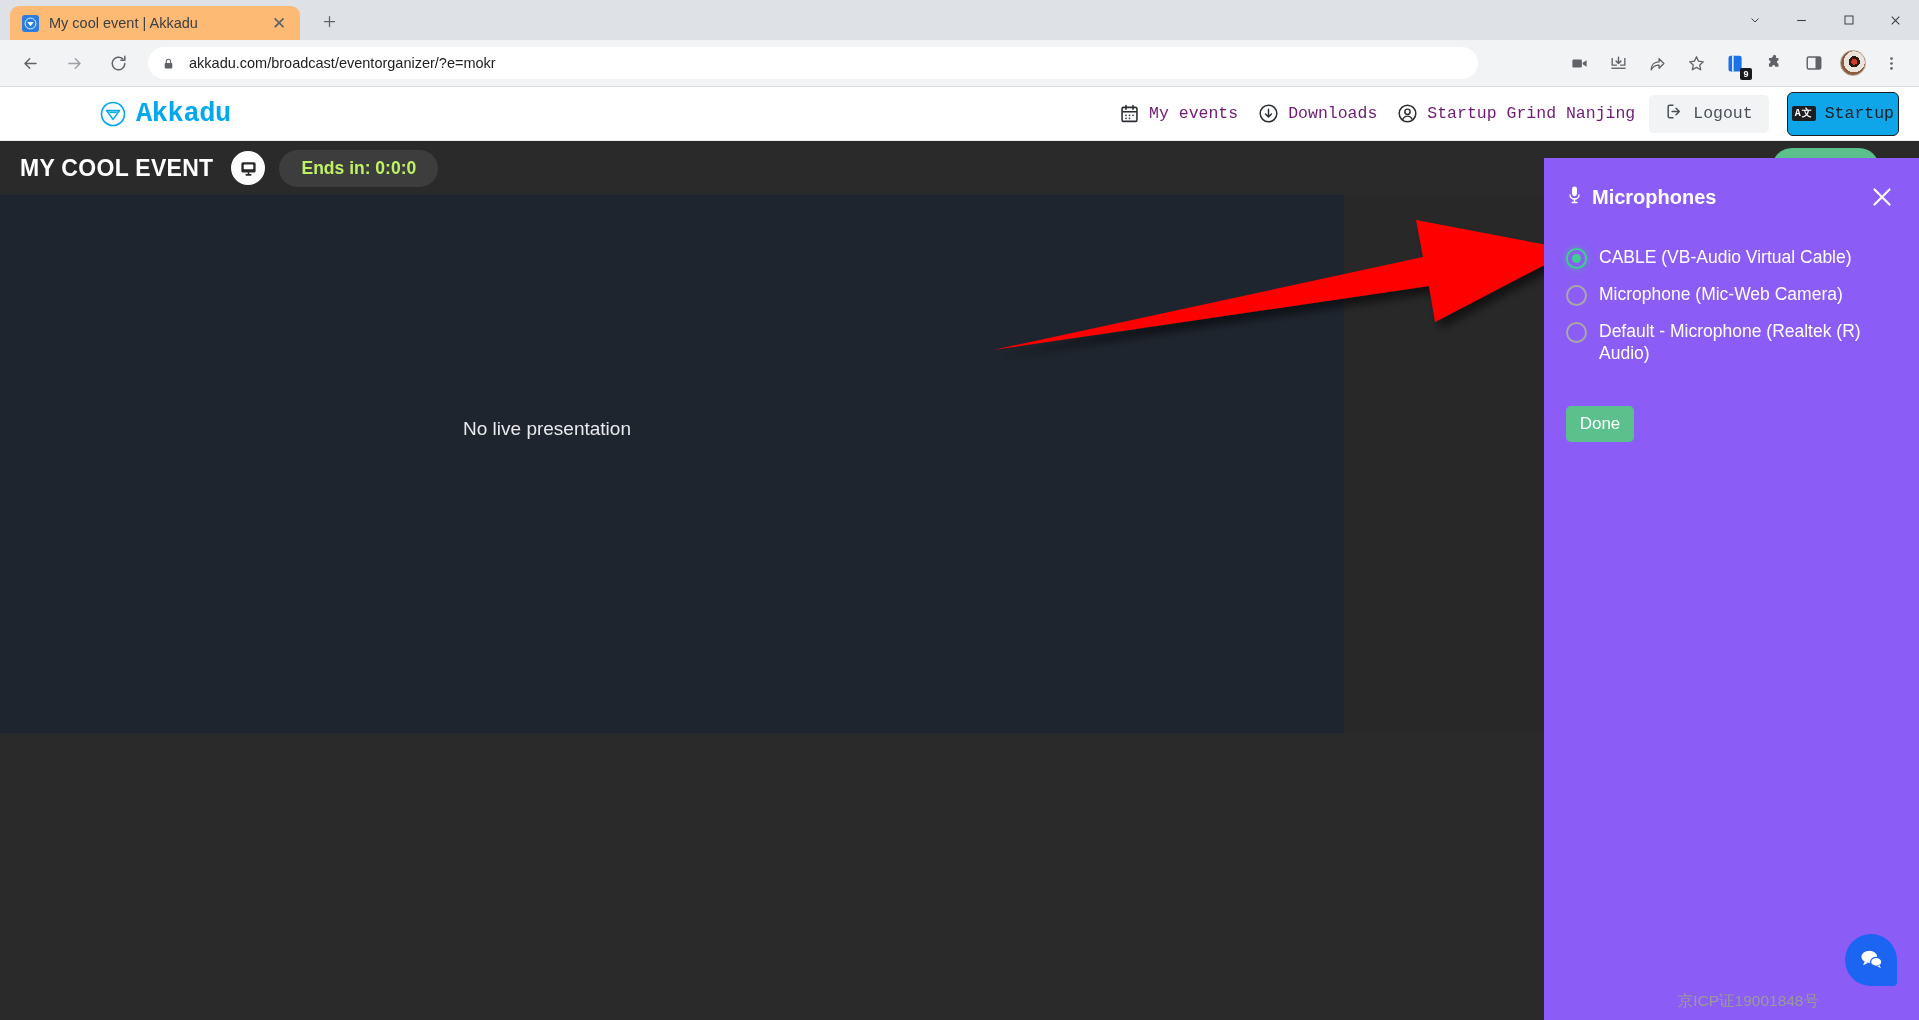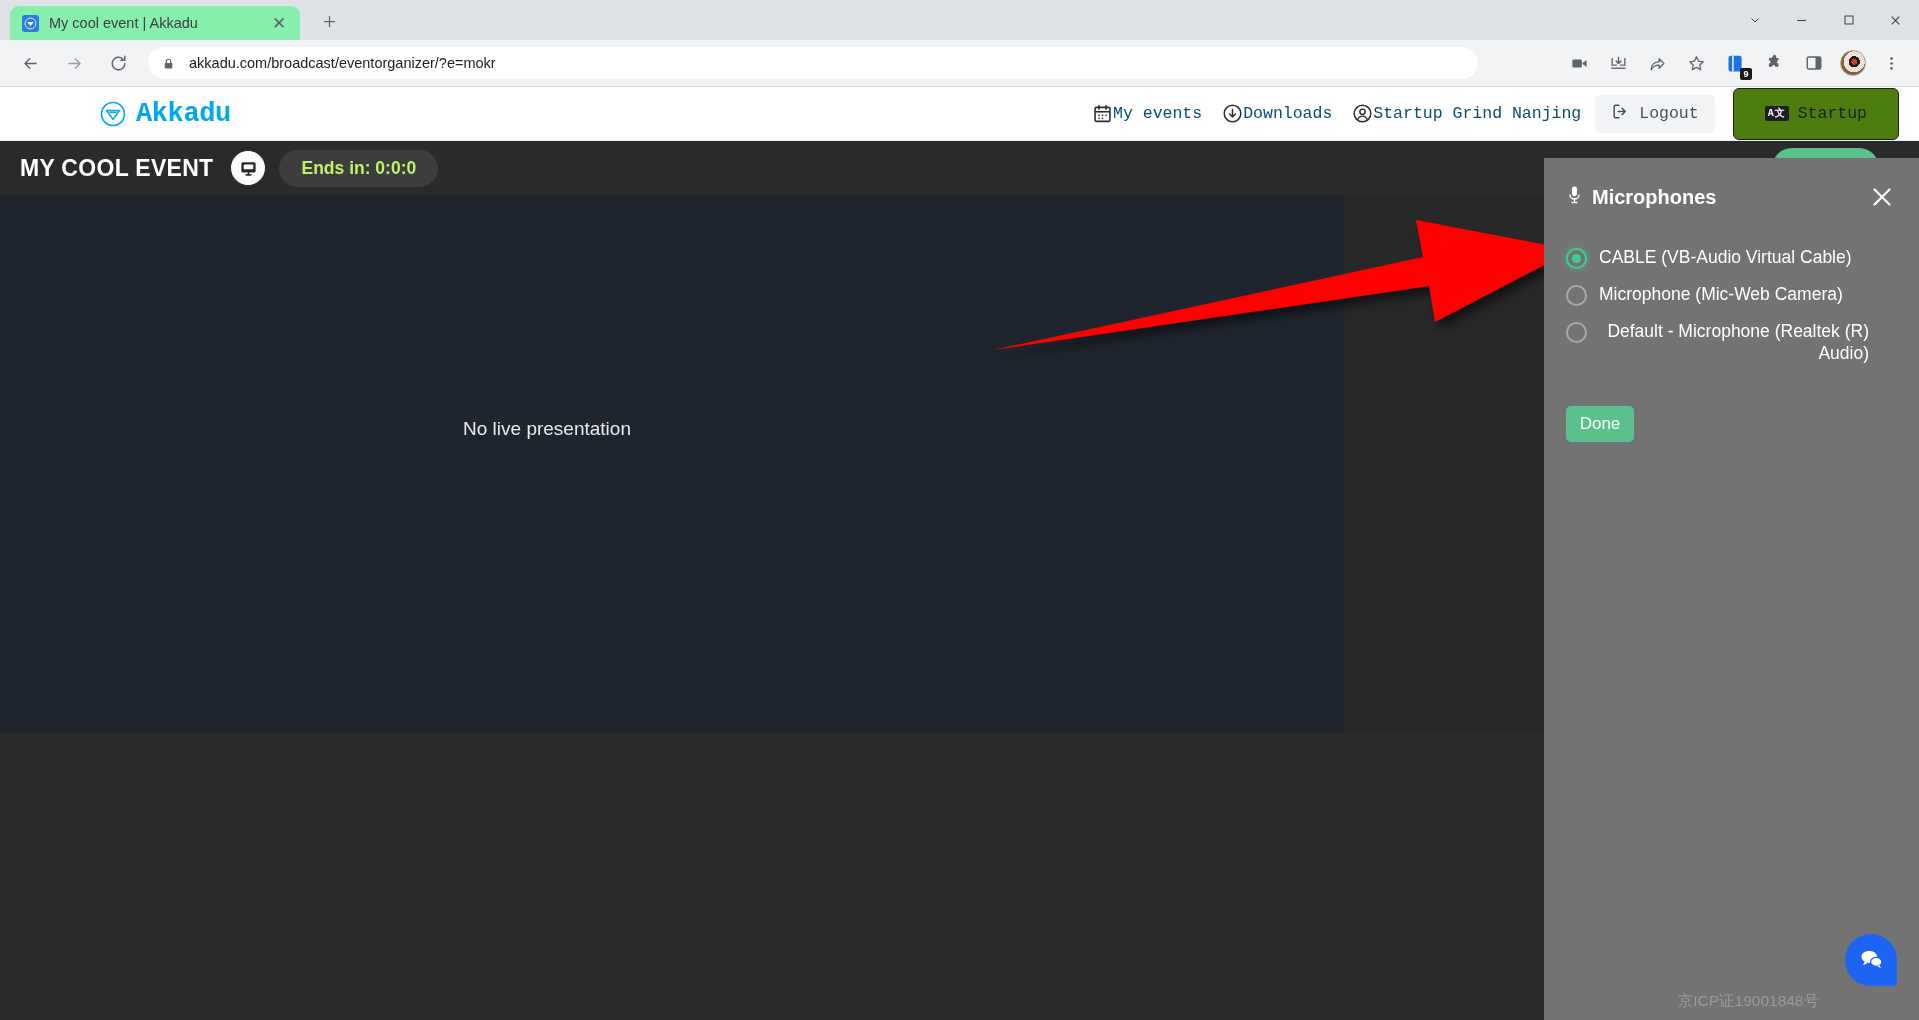--- a/index.html
+++ b/index.html
@@ -13,21 +13,21 @@
   
   .browser { width: 1919px; height: 1020px; position: relative; }
 
   .tabstrip {
     height: 40px; background: #dee1e6;
     display: flex; align-items: flex-end; padding-left: 10px;
     position: relative;
   }
   .tab {
     height: 34px; width: 290px;
-    background: #86efac;
+    background: #fdba74;
     border-radius: 9px 9px 0 0;
     display: flex; align-items: center;
     padding: 0 10px 0 12px;
     position: relative;
     margin-top: 46px;
   }
   .tab-favicon {
     width: 17px; height: 17px; border-radius: 3px;
     background: #2c7de0;
     display: flex; align-items: center; justify-content: center;
@@ -113,36 +113,36 @@
   .logo-mark { width: 26px; height: 26px; flex: 0 0 auto; }
   .logo-text {
     font-size: 27px; font-weight: bold; color: #00A8F0;
     letter-spacing: -0.4px;
   }
   .app-nav {
     margin-left: auto; display: flex; align-items: center;
     padding-right: 14px; gap: 0;
   }
   .nav-item {
-    display: flex; align-items: center; 
+    display: flex; align-items: center; gap: 9px;
     padding: 0 10px; height: 40px;
-    color: #0c4a6e; font-size: 16.5px; justify-content: flex-end;
+    color: #701a75; font-size: 16.5px; justify-content: flex-end;
   }
   .nav-item .ico { color: #2b2f33; display: flex; }
   .logout-btn {
     display: flex; align-items: center; gap: 9px;
     height: 38px; padding: 0 16px;
     background: #f1f3f5; border-radius: 5px;
     color: #4a5058; font-size: 16.5px;
     margin-left: 4px;
   }
   .lang-btn {
     display: flex; align-items: center; gap: 9px;
-    height: 52px; padding: 0 31px;
-    background: #4d7c0f; border: 1.6px solid #1c1e21;
+    height: 44px; padding: 0 4px;
+    background: #0ea5e9; border: 1.6px solid #1c1e21;
     border-radius: 6px; color: #1c1e21; font-size: 16.5px;
     margin-left: 18px; margin-right: 6px;
   }
   .lang-glyph {
     background: #1c1e21; color: #fff;
     font-size: 10px; font-weight: bold;
     padding: 2px 3px; border-radius: 2px;
     letter-spacing: 1px; line-height: 11px;
   }
 
@@ -208,23 +208,22 @@
   .arrow-wrap {
     position: absolute; left: 980px; top: 200px;
     width: 600px; height: 180px;
     pointer-events: none; z-index: 40;
   }
 
   
   .mic-panel {
     position: absolute; right: 0; top: 158px;
     width: 375px; height: 862px;
-    background: #737373; z-index: 60;
+    background: #8b5cf6; z-index: 60;
     padding: 24px 22px 12px 22px;
-    text-align: right;
   }
   .mic-head {
     display: flex; align-items: center;
     margin-bottom: 30px;
   }
   .mic-head-title {
     color: #ffffff; font-size: 20px; font-weight: bold;
     margin-left: 9px;
   }
   .mic-close {

